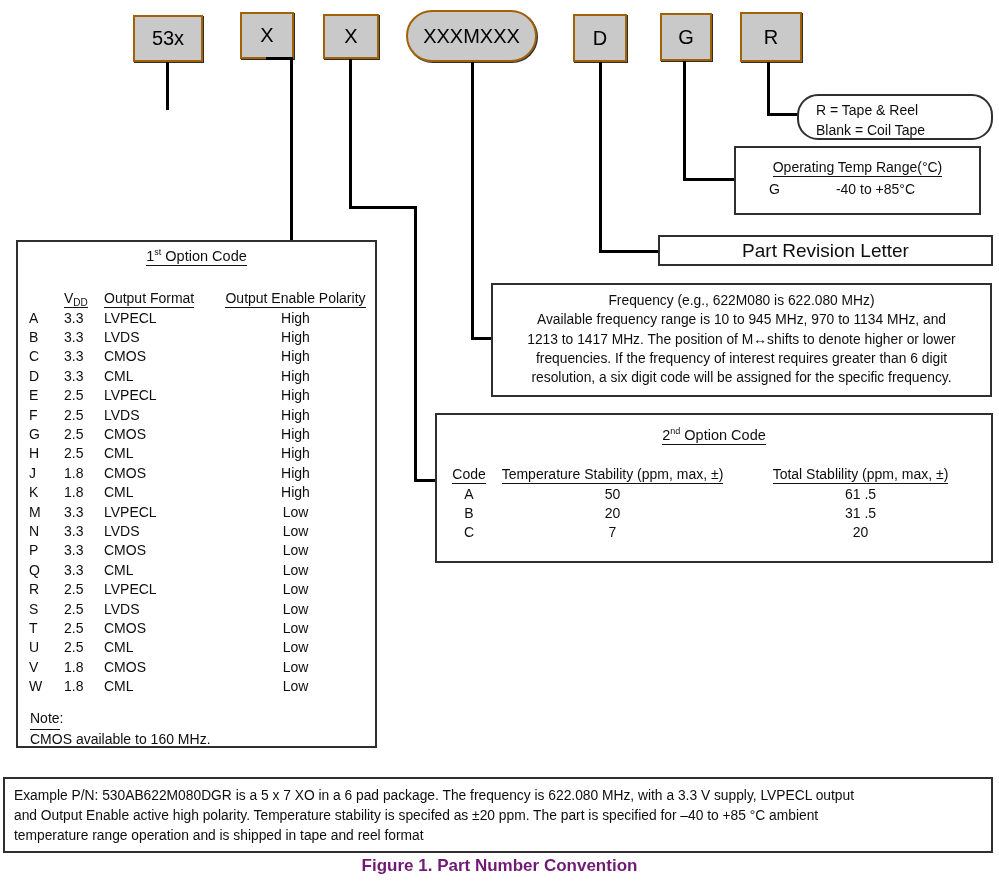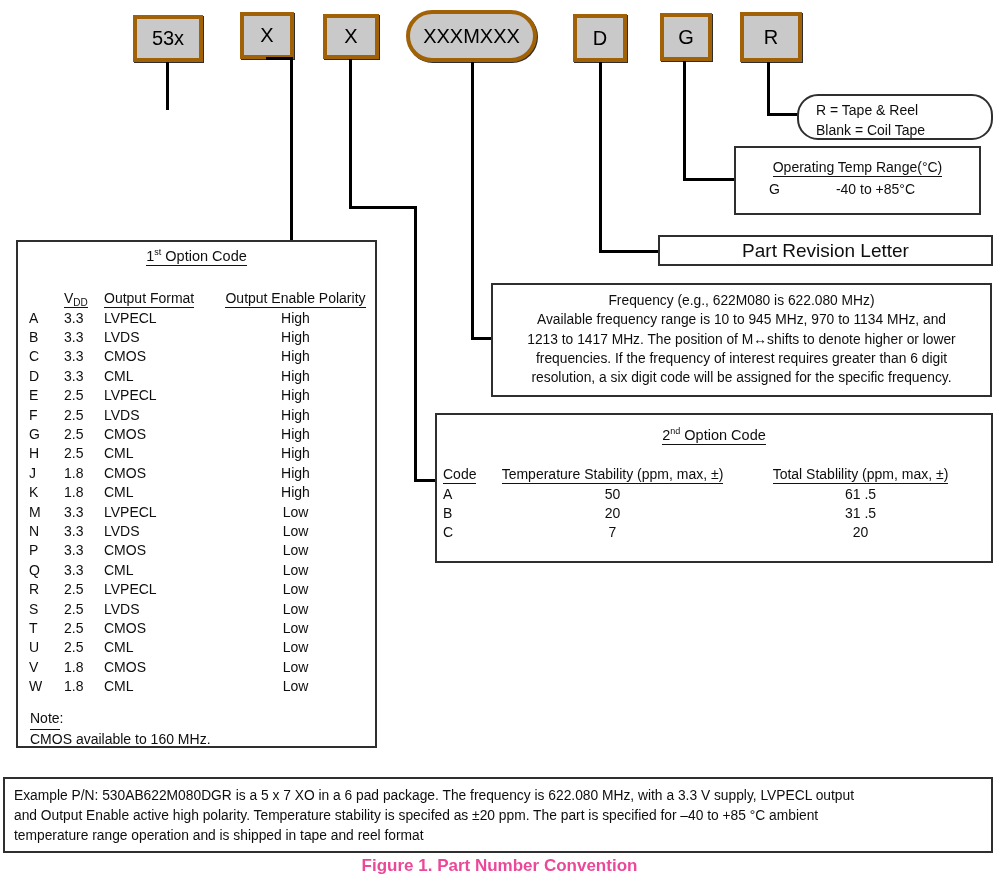--- a/index.html
+++ b/index.html
@@ -1,20 +1,20 @@
 <!DOCTYPE html>
 <html><head>
 <meta charset="utf-8">
 <style>
   html,body{margin:0;padding:0;background:#ffffff;}
   .canvas{position:relative;width:999px;height:891px;background:#ffffff;
           font-family:"Liberation Sans",sans-serif;color:#0e0e0e;overflow:hidden;}
   
   .gbox{position:absolute;box-sizing:border-box;background:#c9c9c9;
-        border:4px solid #a16207;box-shadow:1px 1px 0 #2e2e2e;
+        border:2px solid #a16207;box-shadow:1px 1px 0 #2e2e2e;
         display:flex;align-items:center;justify-content:center;
         font-size:20px;color:#000;}
   
   .ln{position:absolute;background:#000;}
   
   .wbox{position:absolute;box-sizing:border-box;background:#fff;border:2px solid #2f2f2f;}
   .ctr{text-align:center;}
   .tline{white-space:nowrap;}
   .uh{display:inline-block;border-bottom:1.4px solid #121212;padding-bottom:1px;}
   sup.sm{font-size:9px;vertical-align:super;line-height:0;}
@@ -37,28 +37,28 @@
   .o1row{display:flex;height:19.4px;align-items:center;font-size:14px;}
   .o1c-code{width:26px;padding-left:11px;}
   .o1c-vdd{width:40px;padding-left:9px;}
   .o1c-fmt{width:112px;}
   .o1c-pol{flex:1;text-align:center;}
   .o1-note{margin-top:13px;margin-left:12px;font-size:14px;line-height:19px;}
   
   .o2-title{margin-top:12px;text-align:center;font-size:14.5px;}
   .o2-head{margin-top:21px;display:flex;font-size:14px;}
   .o2row{display:flex;height:19.4px;align-items:center;font-size:14px;}
-  .o2c-code{margin-left:6px;width:52px;text-align:left;}
+  .o2c-code{margin-left:6px;width:52px;text-align:center;}
   .o2c-temp{width:235px;text-align:center;white-space:nowrap;}
   .o2c-total{flex:1;text-align:center;white-space:nowrap;}
   
   .ex{padding:7px 0 0 9px;font-size:13.8px;line-height:20px;}
   
   .caption{position:absolute;top:856px;left:0;width:100%;text-align:center;
-           font-size:17px;font-weight:bold;color:#ec4899;}
+           font-size:17px;font-weight:bold;color:#701a75;}
 </style>
 </head>
 <body>
 
 <div class="canvas">
 
   <div class="gbox" style="left:133px;top:15px;width:70px;height:47px;">
     <span>53x</span>
   </div>
   <div class="gbox" style="left:240px;top:12px;width:54px;height:47px;">

